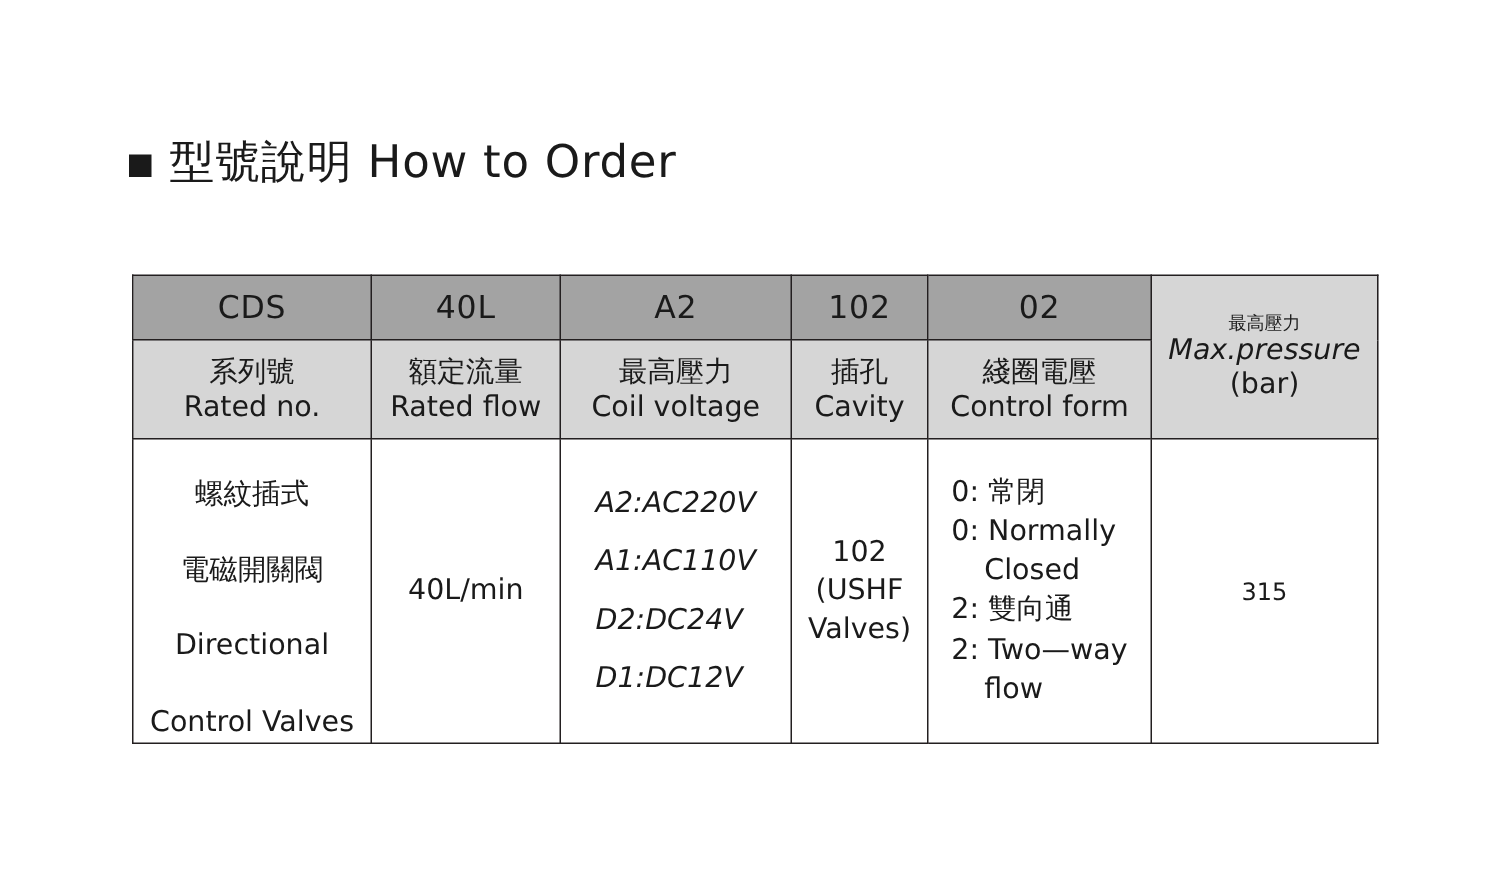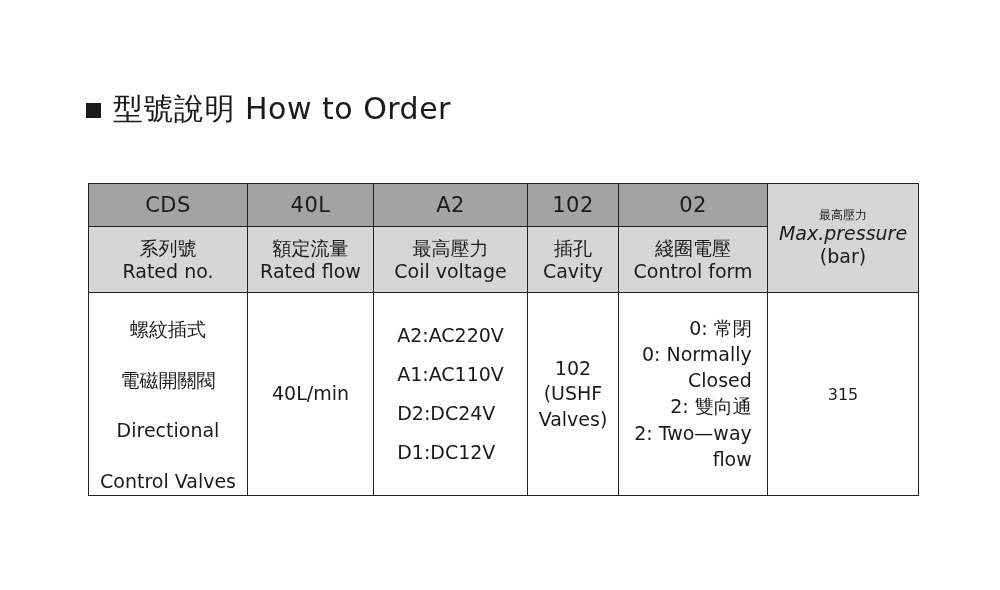--- a/index.html
+++ b/index.html
@@ -91,31 +91,32 @@
   
   .c-series .ln { font-size: 19px; margin-top: 23px; }
 
   
   .c-coil {
     text-align: center;
   }
   .c-coil .stack {
     display: inline-block;
     text-align: left;
+    font-style: italic;
   }
   .c-coil .ln { line-height: 2.05; white-space: nowrap; }
 
   
   .c-cavity .ln { line-height: 1.35; }
 
   
   .c-control { text-align: center; }
   .c-control .stack {
     display: inline-block;
-    text-align: right;
+    text-align: left;
   }
   .c-control .ln { line-height: 1.38; white-space: nowrap; }
   .c-control .ln.indent { padding-left: 22px; }
 
   
   .c-pressure { font-size: 16px; }
 
   .cjk-font { font-family: "DejaVu Sans", "Liberation Sans", sans-serif; }
 </style>
 </head>

